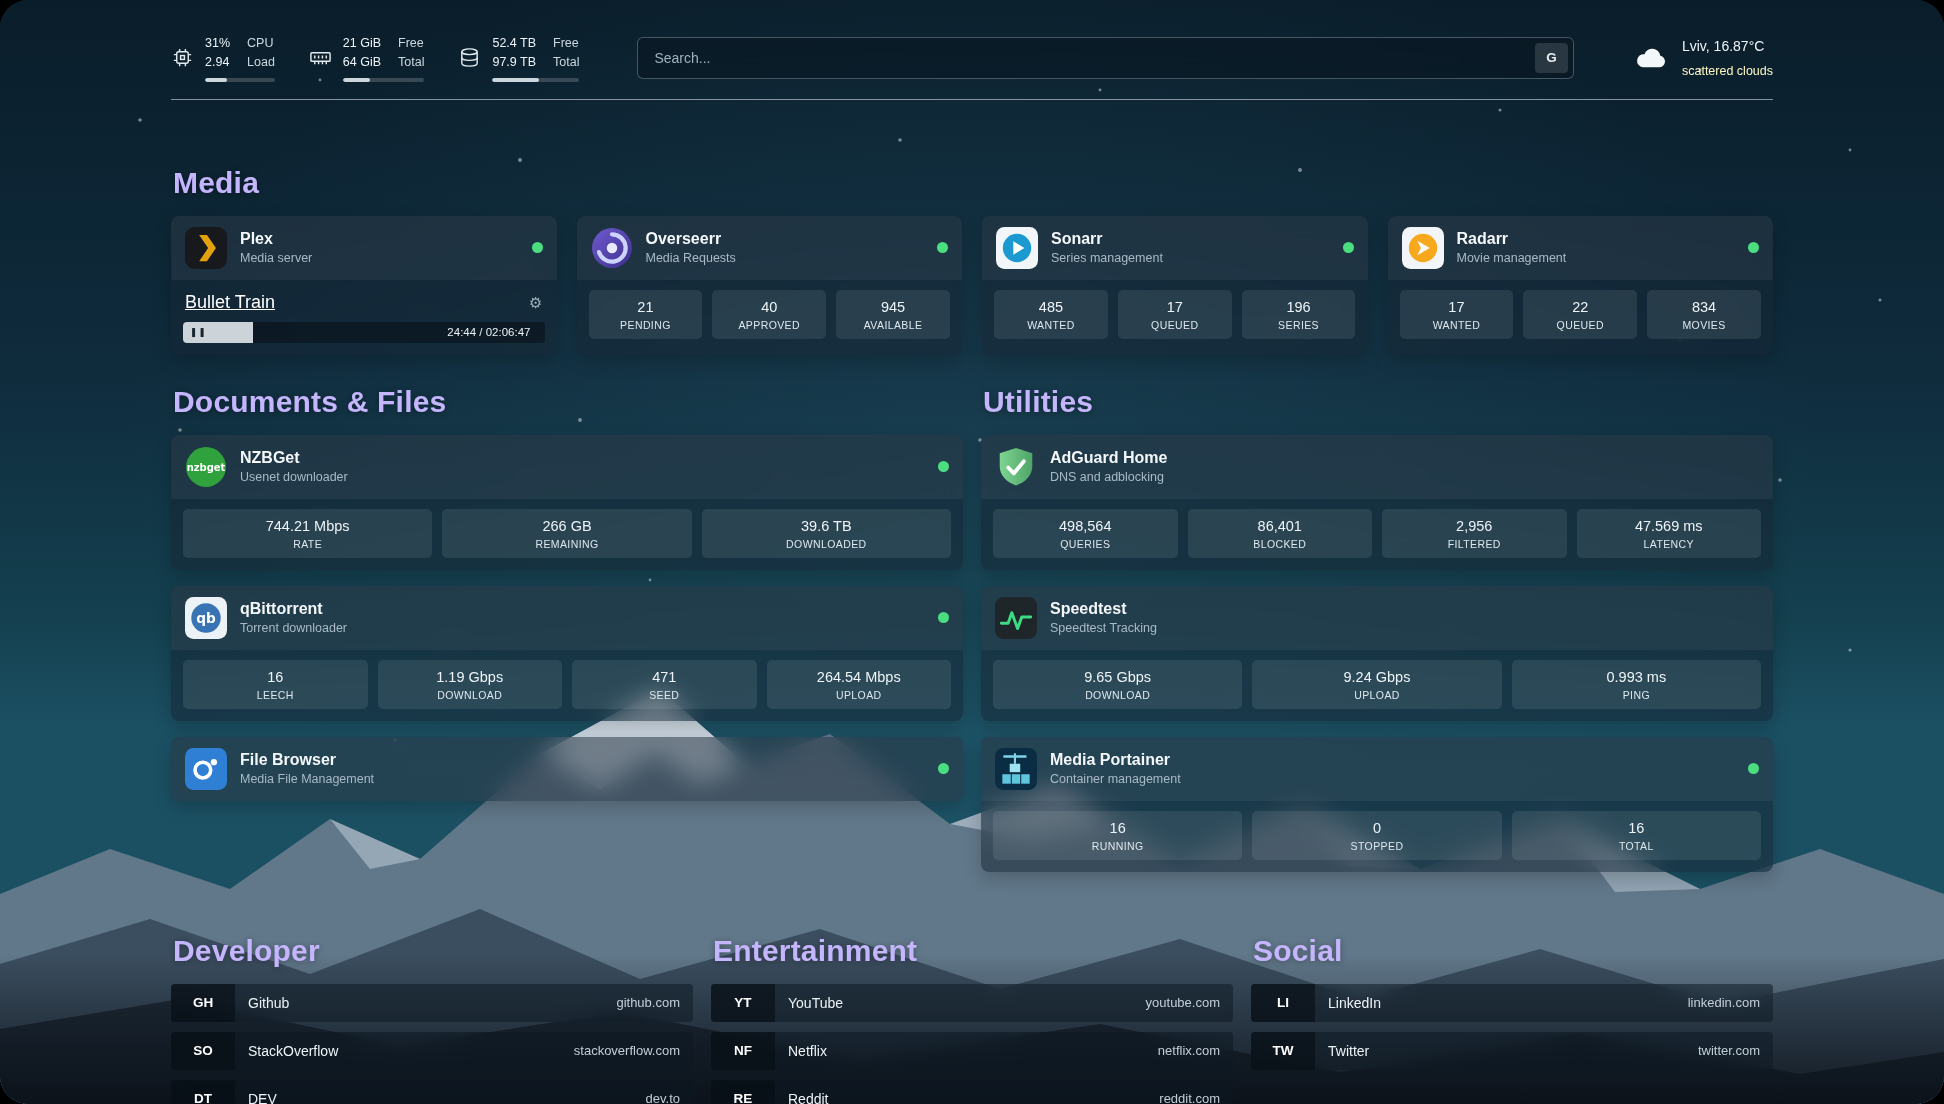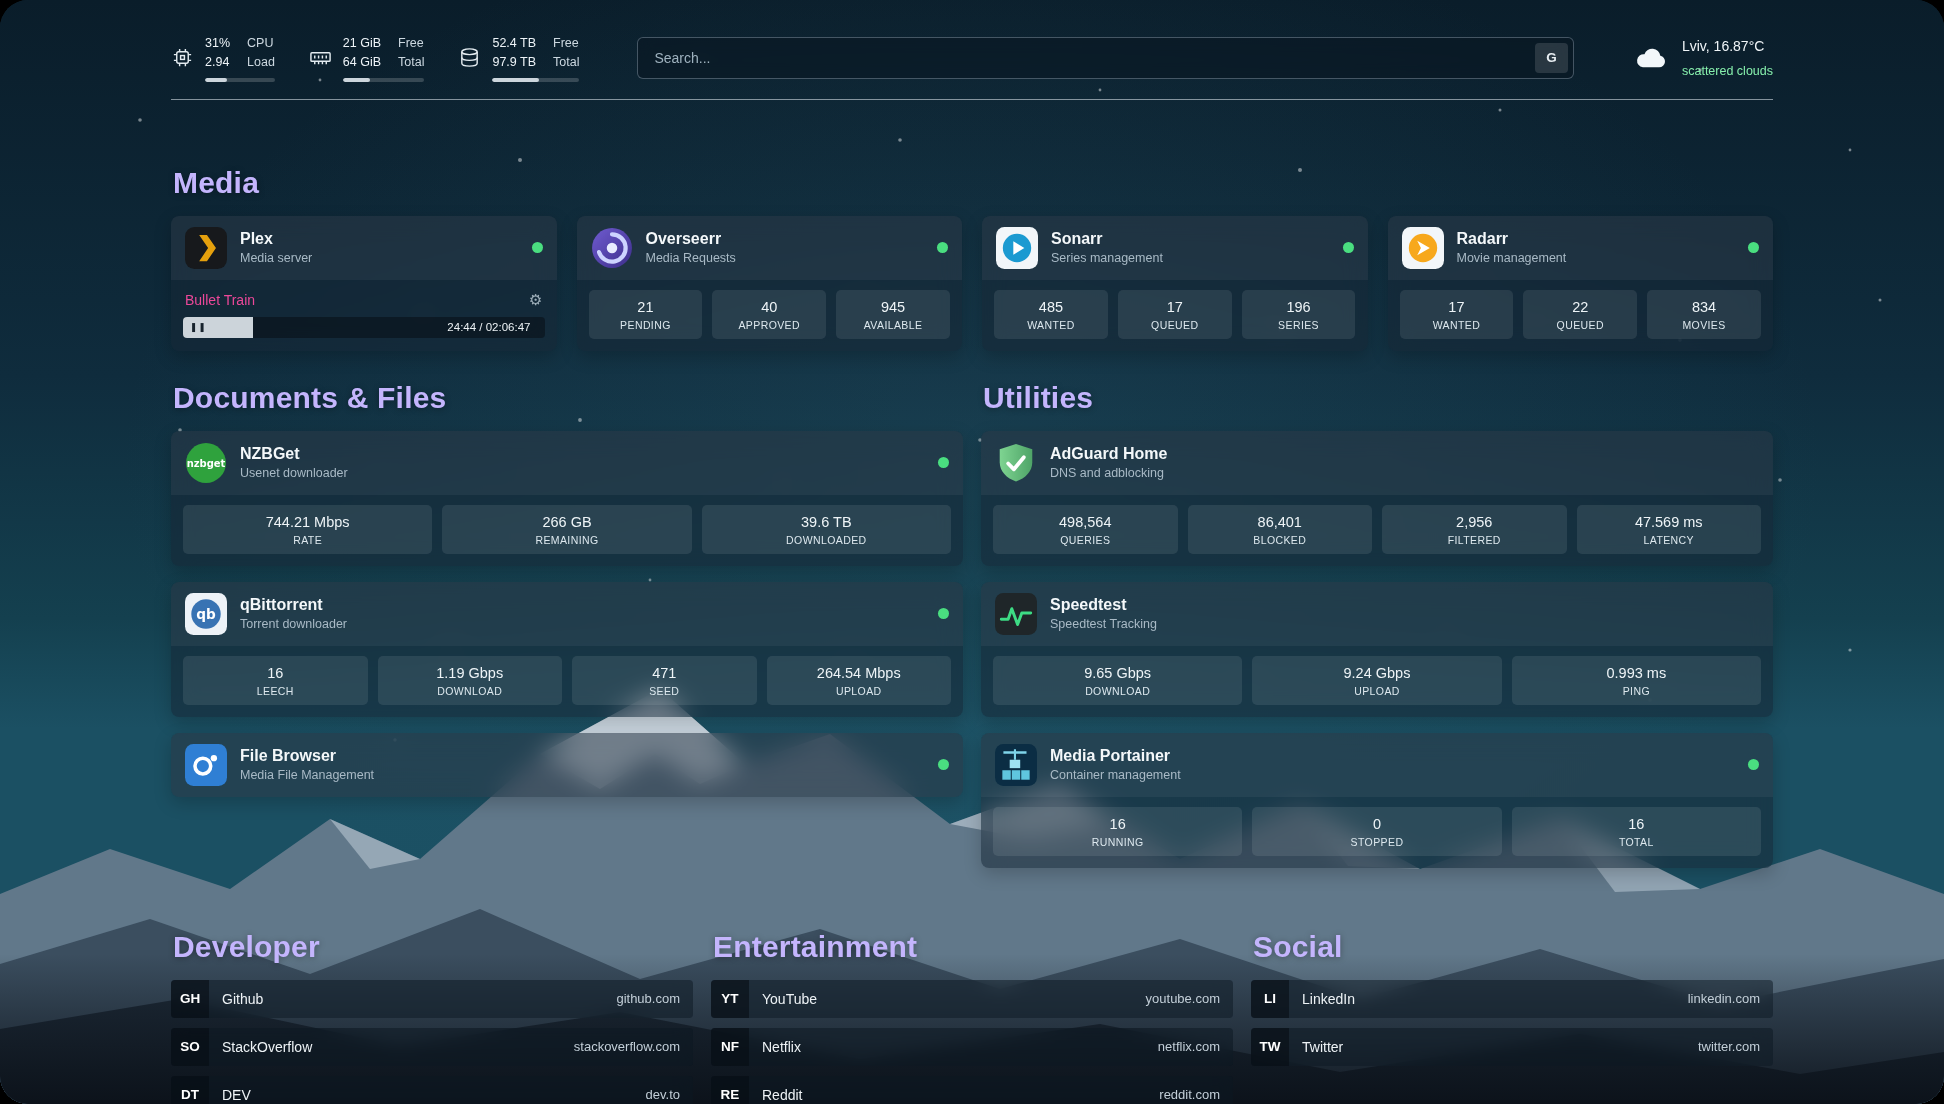--- a/index.html
+++ b/index.html
@@ -40,21 +40,21 @@
   .search-input{flex:1;background:transparent;border:none;outline:none;color:#e8eef2;font-size:14px;
     font-family:"Liberation Sans",sans-serif;}
   .search-input::placeholder{color:#9fb2bf;}
   .search-btn{width:33px;height:30px;border:none;border-radius:4px;cursor:pointer;
     background:rgba(255,255,255,.13);color:#e8eef2;font-size:13.5px;font-weight:600;
     font-family:"Liberation Sans",sans-serif;}
 
   .weather{display:flex;align-items:center;gap:12px;cursor:pointer;}
   .weather-icon svg{width:38px;height:28px;display:block;}
   .w-loc{font-size:14px;color:#f0f5f8;}
-  .w-cond{font-size:12.5px;color:#86efac;margin-top:10px;}
+  .w-cond{font-size:12.5px;color:#fef9c3;margin-top:10px;}
 
   .divider{margin-top:17px;border-top:1.5px solid rgba(233,241,246,.55);}
 
   
   .section-title{font-size:30px;font-weight:600;color:#c4b5fd;margin:0 0 16px 2px;
     letter-spacing:.2px;text-shadow:0 1px 6px rgba(0,0,0,.35);}
   .media-section{margin-top:66px;}
   .media-grid{display:grid;grid-template-columns:repeat(4,1fr);gap:20px;}
   .two-col{display:grid;grid-template-columns:1fr 1fr;gap:18px;margin-top:30px;}
   .col-cards{display:flex;flex-direction:column;gap:16px;}
@@ -72,34 +72,34 @@
   .dot{width:11px;height:11px;border-radius:50%;background:var(--status-green,#4ade80);
     margin-left:auto;flex:0 0 11px;}
   .card-body{padding:10px 12px 12px;}
   .stats{display:flex;gap:10px;}
   .stat{flex:1;background:rgba(255,255,255,.09);border-radius:5px;padding:9px 6px 8px;text-align:center;}
   .stat-value{font-size:14.5px;color:#eef4f7;}
   .stat-label{font-size:10.5px;font-weight:400;color:#dde8ee;margin-top:4px;letter-spacing:.4px;}
 
   
   .player-row{display:flex;align-items:center;justify-content:space-between;margin:2px 2px 9px;}
-  .player-title{font-size:14px;color:#ec4899;}
+  .player-title{font-size:18px;color:#ffffff;text-decoration:underline;}
   .gear-icon{color:#9fb0bb;font-size:15px;cursor:pointer;line-height:1;}
   .player-bar{position:relative;height:21px;border-radius:4px;background:rgba(5,12,18,.5);
     overflow:hidden;display:flex;align-items:center;cursor:pointer;}
   .player-fill{position:absolute;left:0;top:0;bottom:0;background:#ccd4da;}
   .pause-icon{position:relative;margin-left:7px;font-size:9px;color:#17232d;letter-spacing:1px;font-weight:700;}
   .player-time{margin-left:auto;position:relative;font-size:11.5px;color:#edf2f5;padding-right:14px;}
 
   
   .links-area{display:grid;grid-template-columns:1fr 1fr 1fr;gap:18px;margin-top:62px;padding-bottom:56px;}
   .link-rows{display:flex;flex-direction:column;gap:10px;}
   .link-row{display:flex;align-items:center;height:38px;border-radius:4px;overflow:hidden;
     background:rgba(12,24,34,.5);backdrop-filter:blur(8px);text-decoration:none;cursor:pointer;}
-  .link-abbr{width:38px;align-self:stretch;display:flex;align-items:center;justify-content:center;
+  .link-abbr{width:64px;align-self:stretch;display:flex;align-items:center;justify-content:center;
     background:rgba(6,13,20,.6);color:#fff;font-weight:700;font-size:13.5px;}
   .link-name{margin-left:13px;color:#eef3f6;font-size:14px;}
   .link-url{margin-left:auto;margin-right:13px;color:#c3cfd8;font-size:13px;}
 </style>
 </head>
 <body>
 
 <div class="screen">
 
   <div class="bg">

